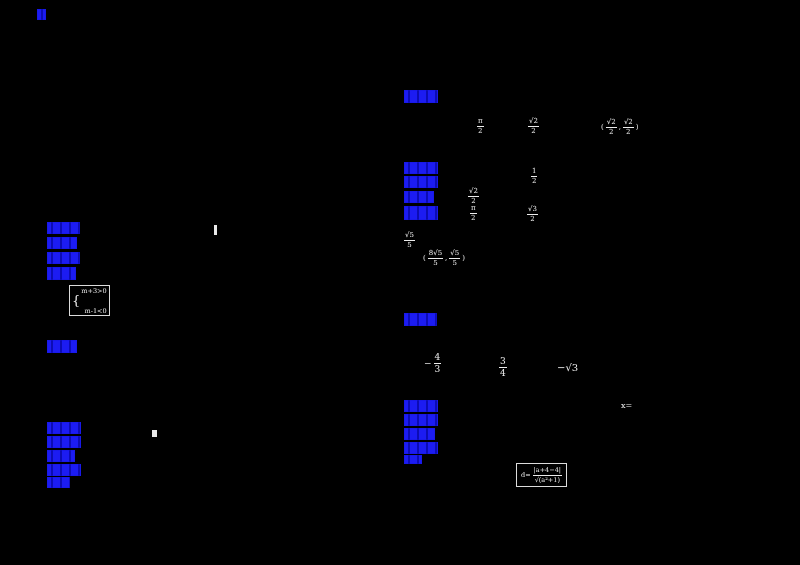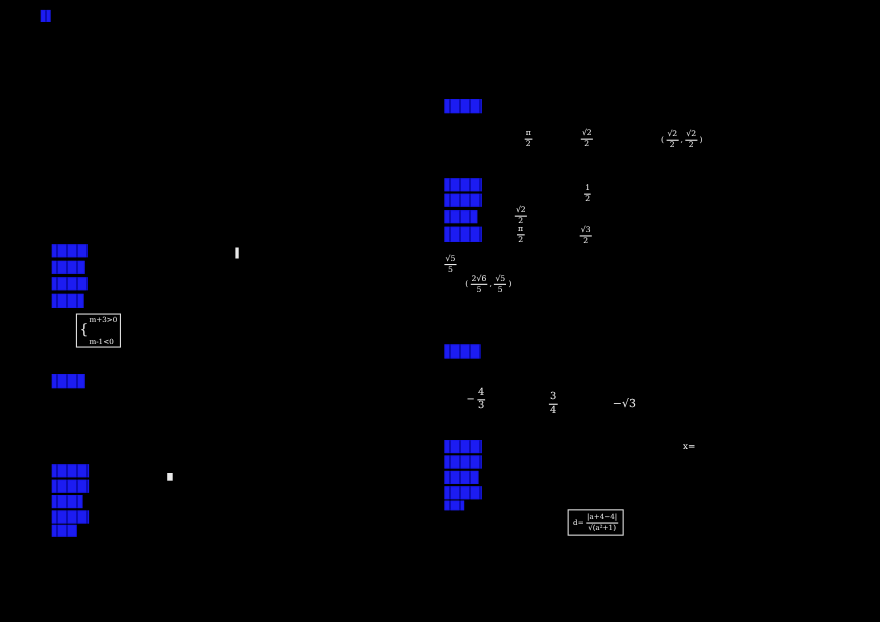--- a/index.html
+++ b/index.html
@@ -21,21 +21,21 @@
   .fs7{font-size:7px;} .fs8{font-size:8px;} .fs9{font-size:9px;} .fs10{font-size:10px;}
   .frac{display:inline-flex;flex-direction:column;align-items:center;line-height:1;vertical-align:middle;}
   .frac>.num{border-bottom:1px solid #ededed;padding:0 1px 1px;}
   .frac>.den{padding-top:1px;}
   .sysbox{
     position:absolute;left:69px;top:285px;width:41px;height:31px;
     border:1px solid #dcdcdc;color:#ededed;font-size:6.5px;
     display:flex;align-items:center;justify-content:flex-start;padding:1px 2px;box-sizing:border-box;gap:1px;
   }
   .sysbox .brace{font-size:13px;line-height:1;font-weight:400;}
-  .sysbox .lines{display:flex;flex-direction:column;gap:12px;}
+  .sysbox .lines{display:flex;flex-direction:column;gap:12px;text-align:right;}
   .distbox{
     position:absolute;left:516px;top:463px;
     border:1px solid #dcdcdc;color:#ededed;font-size:6.5px;
     padding:3px 4px;display:flex;align-items:center;gap:2px;
   }
 </style>
 </head>
 <body>
 
 <div class="hl" style="left:37px;top:9px;width:9px;height:11px;"></div>
@@ -124,21 +124,21 @@
 
 <div class="m fs7" style="left:404px;top:232px;">
   <span class="frac">
       <span class="num">√5</span>
       <span class="den">5</span>
     </span>
 </div>
 <div class="m fs7" style="left:423px;top:250px;">
   <span>(</span>
   <span class="frac">
-      <span class="num">2√6</span>
+      <span class="num">8√5</span>
       <span class="den">5</span>
     </span>
   <span>,</span>
   <span class="frac">
       <span class="num">√5</span>
       <span class="den">5</span>
     </span>
   <span>)</span>
 </div>
 

